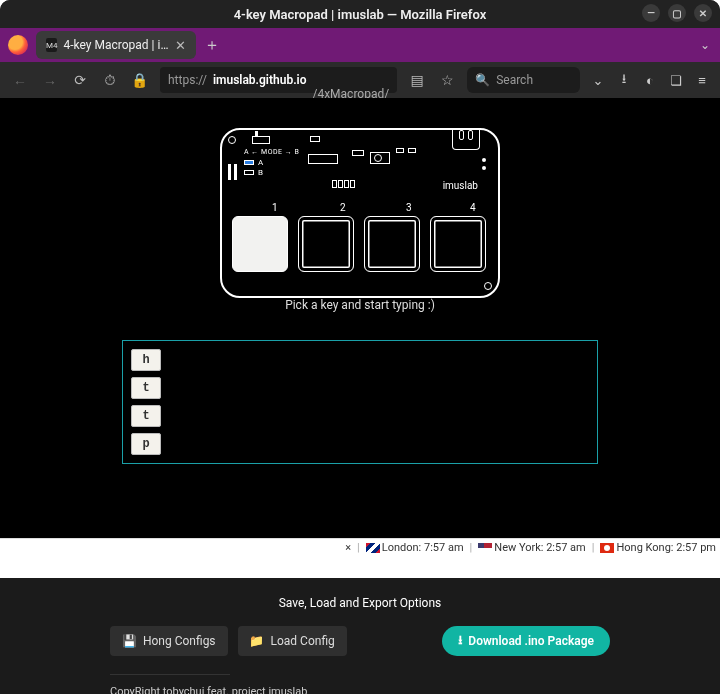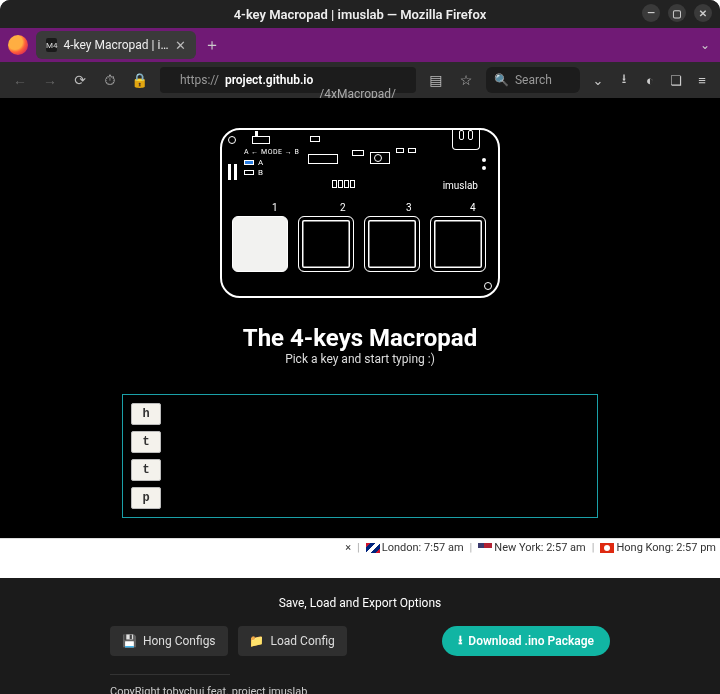--- a/index.html
+++ b/index.html
@@ -52,21 +52,21 @@
   .tabbar .drop { position: absolute; right: 10px; color: #ccc; font-size: 12px; }
 
   .navbar {
     display: flex; align-items: center; height: 36px; background: #2b2b2b;
     padding: 0 10px; gap: 10px; color: #ddd;
   }
   .nbtn { width: 20px; text-align:center; color: #bbb; font-size: 14px; }
   .nbtn.dim { color: #666; }
   .urlbox {
     display:flex; align-items:center; gap:6px;
-    background:#1c1c1c; border-radius:4px; height:26px; padding:0 20px;
+    background:#1c1c1c; border-radius:4px; height:26px; padding:0 8px;
     color:#ddd; font-size:12px;
   }
   .url-host { color:#fff; font-weight:600; }
   .url-rest { color:#aaa;margin-top:27px; }
   .searchbox {
     flex:1; display:flex; align-items:center; gap:6px;
     background:#1c1c1c; border-radius:6px; height:26px; padding:0 8px;
     color:#999; font-size:12px;
   }
   .icon { width:16px; text-align:center; color:#ccc; font-size:13px; }
@@ -178,21 +178,21 @@
   </div>
 
   <div class="navbar">
     <span class="nbtn dim">←</span>
     <span class="nbtn dim">→</span>
     <span class="nbtn">⟳</span>
     <span class="nbtn">⏱</span>
     <span class="nbtn">🔒</span>
     <div class="urlbox">
       <span style="color:#999">https://</span>
-        <span class="url-host">project.github.io</span>
+        <span class="url-host">imuslab.github.io</span>
         <span class="url-rest">/4xMacropad/</span>
     </div>
     <span class="nbtn">▤</span>
     <span class="nbtn">☆</span>
     <div class="searchbox">
       <span>🔍</span>
       <span>Search</span>
     </div>
     <span class="icon">⌄</span>
     <span class="icon">⭳</span>
@@ -249,21 +249,20 @@
         <span class="keylabel" style="left:184px">3</span>
         <span class="keylabel" style="left:248px">4</span>
 
         <div class="key active" style="left:10px"></div>
         <div class="key" style="left:76px"></div>
         <div class="key" style="left:142px"></div>
         <div class="key" style="left:208px"></div>
       </div>
     </div>
 
-    <div class="heading">The 4-keys Macropad</div>
     <div class="sub">Pick a key and start typing :)</div>
 
     <div class="config-panel">
       <div class="chip">h</div>
       <div class="chip">t</div>
       <div class="chip">t</div>
       <div class="chip">p</div>
     </div>
   </div>
 

